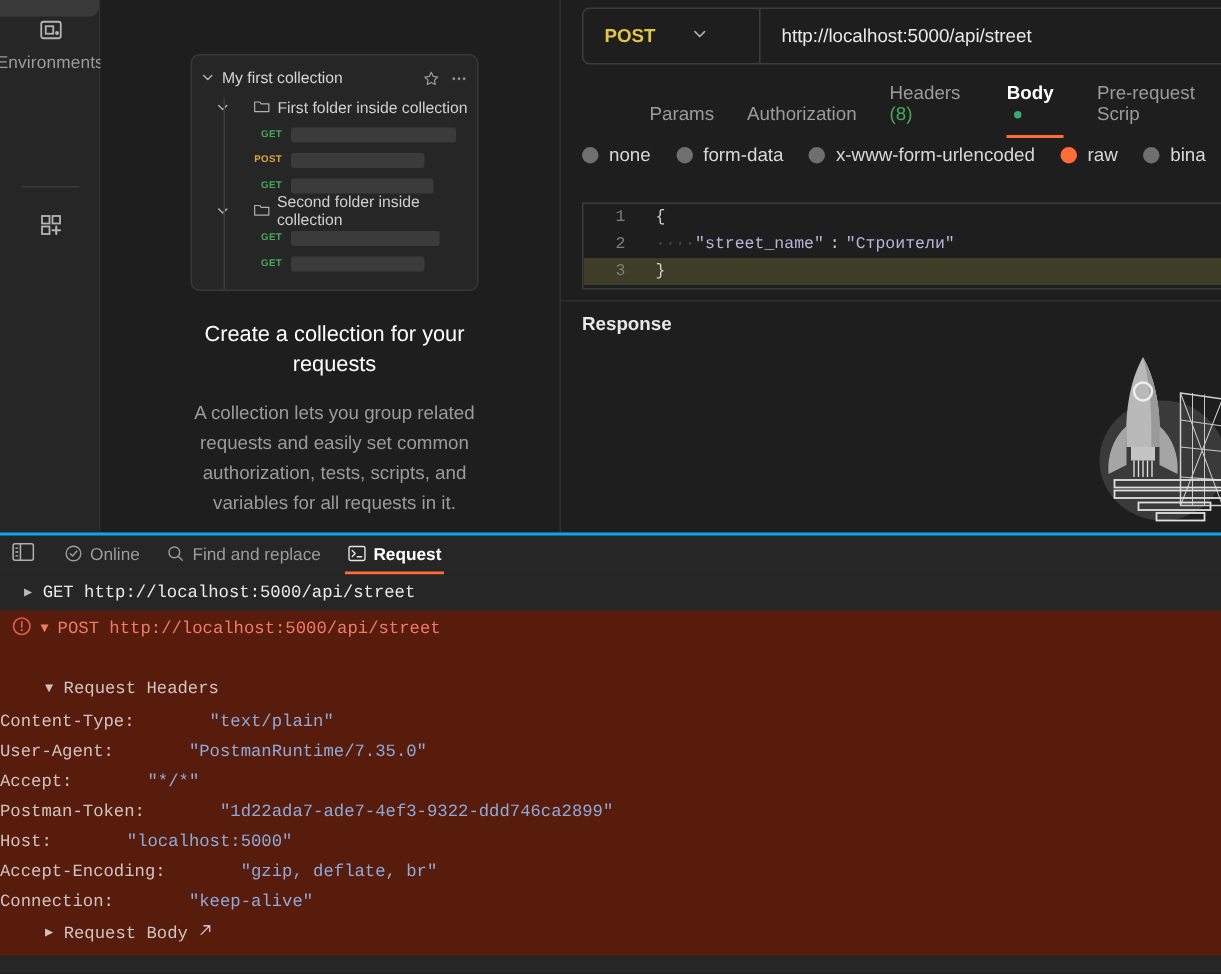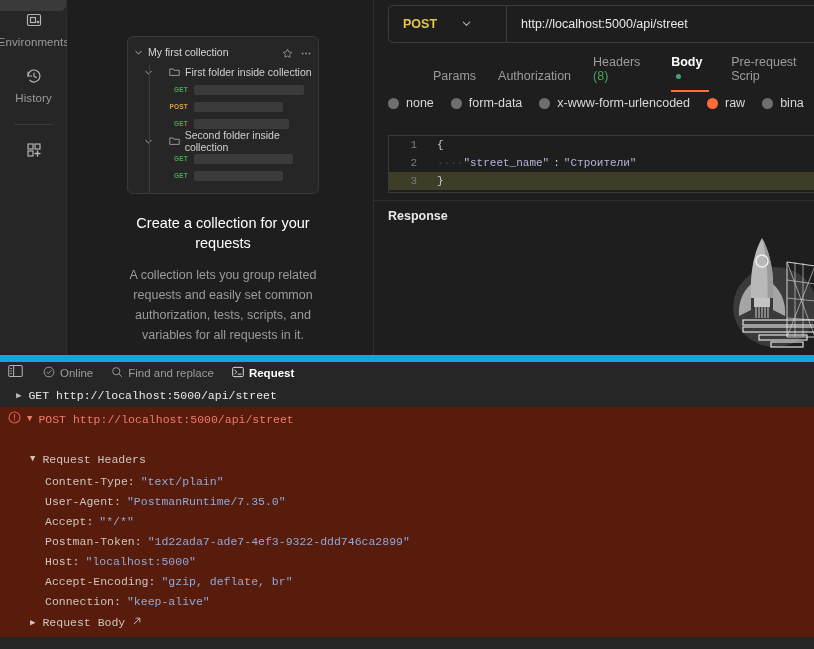--- a/index.html
+++ b/index.html
@@ -138,21 +138,21 @@
     position: absolute; left: 0; top: 200px; width: 441px; height: 1px; background: #2f2f2f;
   }
   .resp-title {
     position: absolute; left: 14px; top: 209px; font-size: 12.5px; font-weight: bold; color: #e8e8e8;
   }
   .rocket { position: absolute; left: 355px; top: 232px; }
 
   
   .console-bar {
     position: absolute; left: 0; top: 355px; width: 814px; height: 28px;
-    background: #262626; border-top: 7px solid #0ea5e9;
+    background: #262626; border-top: 2px solid #0ea5e9;
     display: flex; align-items: center; gap: 14px; padding-left: 3px;
   }
   .cb-item { display: flex; align-items: center; gap: 5px; font-size: 11.5px; color: #9b9b9b; position: relative; padding: 0 2px; height: 28px; }
   .cb-item.active { color: #ffffff; font-weight: bold; }
   .cb-item.active::after {
     content: ""; position: absolute; left: 0; right: 0; bottom: 1px; height: 2px; background: #ff6c37;
   }
 
   .console-body {
     position: absolute; left: 0; top: 383px; width: 814px; height: 266px;
@@ -167,21 +167,21 @@
   .err-block { background: #571c0c; padding-bottom: 4px; }
   .err-head {
     height: 24px; display: flex; align-items: center; padding-left: 8px; gap: 6px;
     color: #f07a6a;
   }
   .err-head .caret { color: #f07a6a; font-size: 9px; }
   .err-msg { padding-left: 44px; height: 24px; display: flex; align-items: center; color: #f0a79a; }
   .err-gap { height: 16px; }
   .sec-head { padding-left: 30px; height: 24px; display: flex; align-items: center; gap: 7px; color: #cfc3bf; }
   .sec-head .caret { font-size: 9px; }
-  .hdr-row { padding-left: 45px; height: 20px; display: flex; align-items: center; color: #cfc3bf; }
+  .hdr-row { height: 20px; display: flex; align-items: center; color: #cfc3bf; gap: 44px; }
   .hdr-row .hv { color: #8fa9d8; margin-left: 6px; }
   .foot-row { padding-left: 30px; height: 22px; display: flex; align-items: center; gap: 7px; color: #cfc3bf; }
   .foot-row .caret { font-size: 9px; }
 </style>
 </head>
 <body>
 
 <div class="app">
 
   <div class="top-region">
@@ -193,30 +193,20 @@
         <span class="rail-ico">
           <svg width="20" height="20" viewBox="0 0 20 20">
             <rect x="3.5" y="4.5" width="13" height="11" rx="1.5" fill="none" stroke="#b4b4b4" stroke-width="1.2"></rect>
             <rect x="6.5" y="7.5" width="5" height="5" fill="none" stroke="#b4b4b4" stroke-width="1.2"></rect>
             <circle cx="14" cy="12" r="1.3" fill="#b4b4b4"></circle>
           </svg>
         </span>
         <span class="lbl">Environments</span>
       </div>
 
-      <div class="rail-item" style="top:66px;">
-        <span class="rail-ico">
-          <svg width="20" height="20" viewBox="0 0 20 20">
-            <path d="M4 10a6 6 0 1 1 1.8 4.3" fill="none" stroke="#b4b4b4" stroke-width="1.2" stroke-linecap="round"></path>
-            <path d="M4 6.2 L4 10 L7.6 10" fill="none" stroke="#b4b4b4" stroke-width="1.2" stroke-linecap="round" stroke-linejoin="round"></path>
-            <path d="M10 7.2 L10 10.3 L12.2 11.6" fill="none" stroke="#b4b4b4" stroke-width="1.2" stroke-linecap="round"></path>
-          </svg>
-        </span>
-        <span class="lbl">History</span>
-      </div>
 
       <div class="rail-sep"></div>
 
       <div class="rail-item" style="top:140px;">
         <span class="rail-ico">
           <svg width="20" height="20" viewBox="0 0 20 20">
             <rect x="4" y="4" width="5" height="5" fill="none" stroke="#b4b4b4" stroke-width="1.2"></rect>
             <rect x="11" y="4" width="5" height="5" fill="none" stroke="#b4b4b4" stroke-width="1.2"></rect>
             <rect x="4" y="11" width="5" height="5" fill="none" stroke="#b4b4b4" stroke-width="1.2"></rect>
             <path d="M13.5 11 L13.5 16 M11 13.5 L16 13.5" stroke="#b4b4b4" stroke-width="1.4" stroke-linecap="round"></path>

